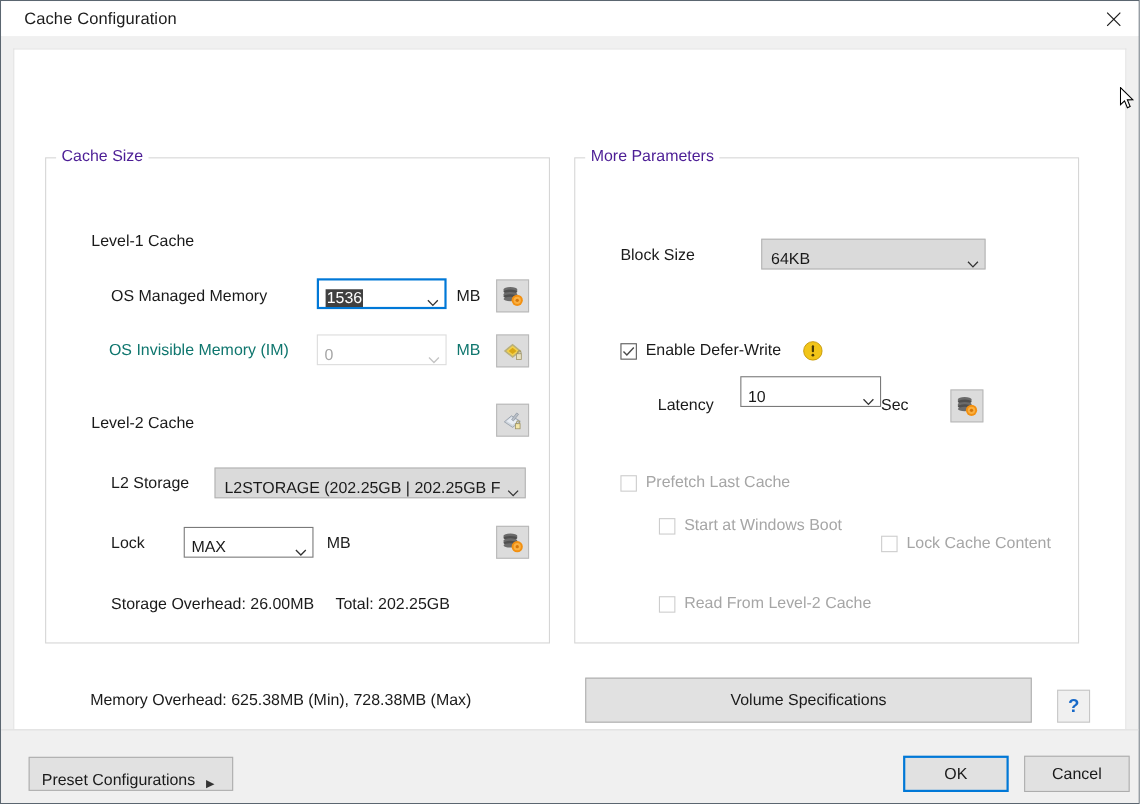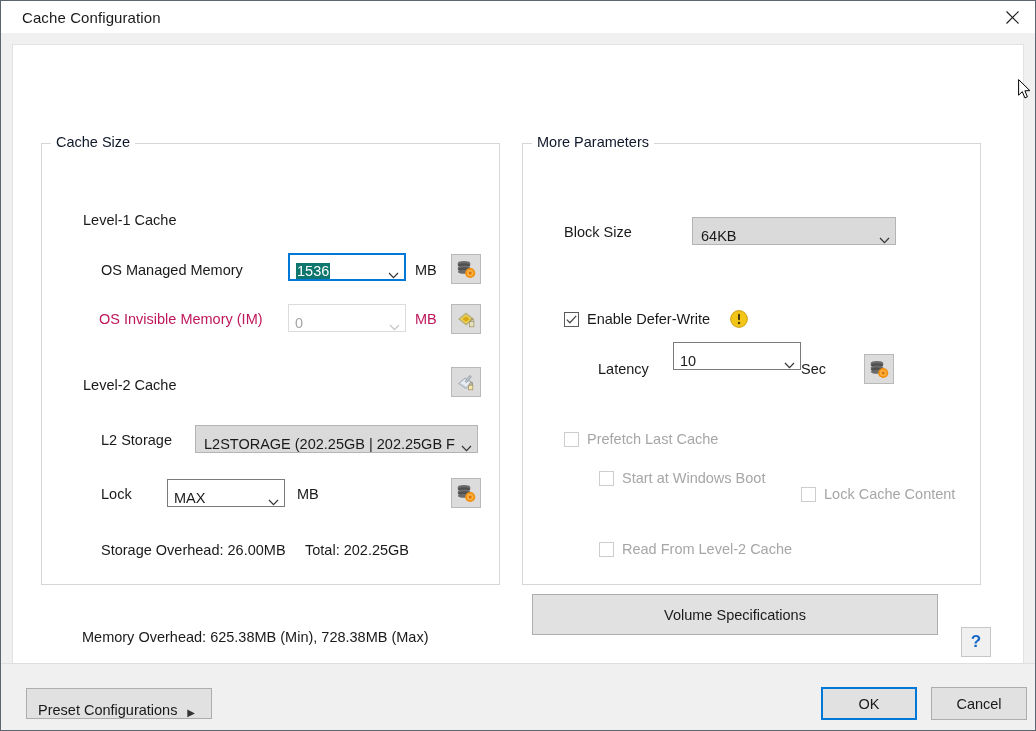--- a/index.html
+++ b/index.html
@@ -77,35 +77,35 @@
     border: 1px solid #d6d6d6;
     box-sizing: border-box;
   }
   .groupbox > .legend {
     position: absolute;
     top: -10px;
     left: 9px;
     background: #ffffff;
     padding: 0 5px;
     font-size: 14.5px;
-    color: #0f172a;
+    color: #4c1d95;
     white-space: nowrap;
   }
   #group-cache-size { left: 40px; top: 110px; width: 459px; height: 442px; }
   #group-more-params { left: 521px; top: 110px; width: 459px; height: 442px; }
 
   
   .lbl {
     position: absolute;
     white-space: nowrap;
     font-size: 14.5px;
     color: #1a1a1a;
     line-height: 18px;
   }
-  .lbl.dim { color: #be185d; text-align: right; }
+  .lbl.dim { color: #0f766e; text-align: right; }
   .heading { font-size: 14.5px; }
 
   
   .combo {
     position: absolute;
     box-sizing: border-box;
     height: 28px;
     background: #ffffff;
     border: 1px solid #7a7a7a;
     display: flex;
@@ -124,21 +124,21 @@
     width: 22px;
     display: flex;
     align-items: center;
     justify-content: center;
     color: #4a4a4a;
   }
   .combo.focused {
     border: 2px solid #0078d7;
   }
   .combo.focused .cval .sel {
-    background: #0f766e;
+    background: #404040;
     color: #ffffff;
     padding: 1px 1px 2px 1px;
   }
   .combo.disabled {
     border-color: #dcdcdc;
     background: #ffffff;
   }
   .combo.disabled .cval { color: #a6a6a6; }
   .combo.disabled .arrow { color: #c4c4c4; }
   
@@ -234,21 +234,21 @@
     box-sizing: border-box;
     background: #e1e1e1;
     border: 1px solid #adadad;
     display: flex;
     align-items: center;
     justify-content: center;
     font-size: 14.5px;
     color: #1a1a1a;
   }
   #btn-volume-spec {
-    left: 531px; top: 561px; width: 406px; height: 41px;
+    left: 531px; top: 583px; width: 406px; height: 41px;
   }
   #btn-help {
     left: 960px; top: 594px; width: 30px; height: 30px;
     background: #f0f0f0; border: 1px solid #c6c6c6;
     color: #1668c8; font-weight: bold; font-size: 17px;
   }
 
   
   .footer {
     flex: 0 0 auto;

